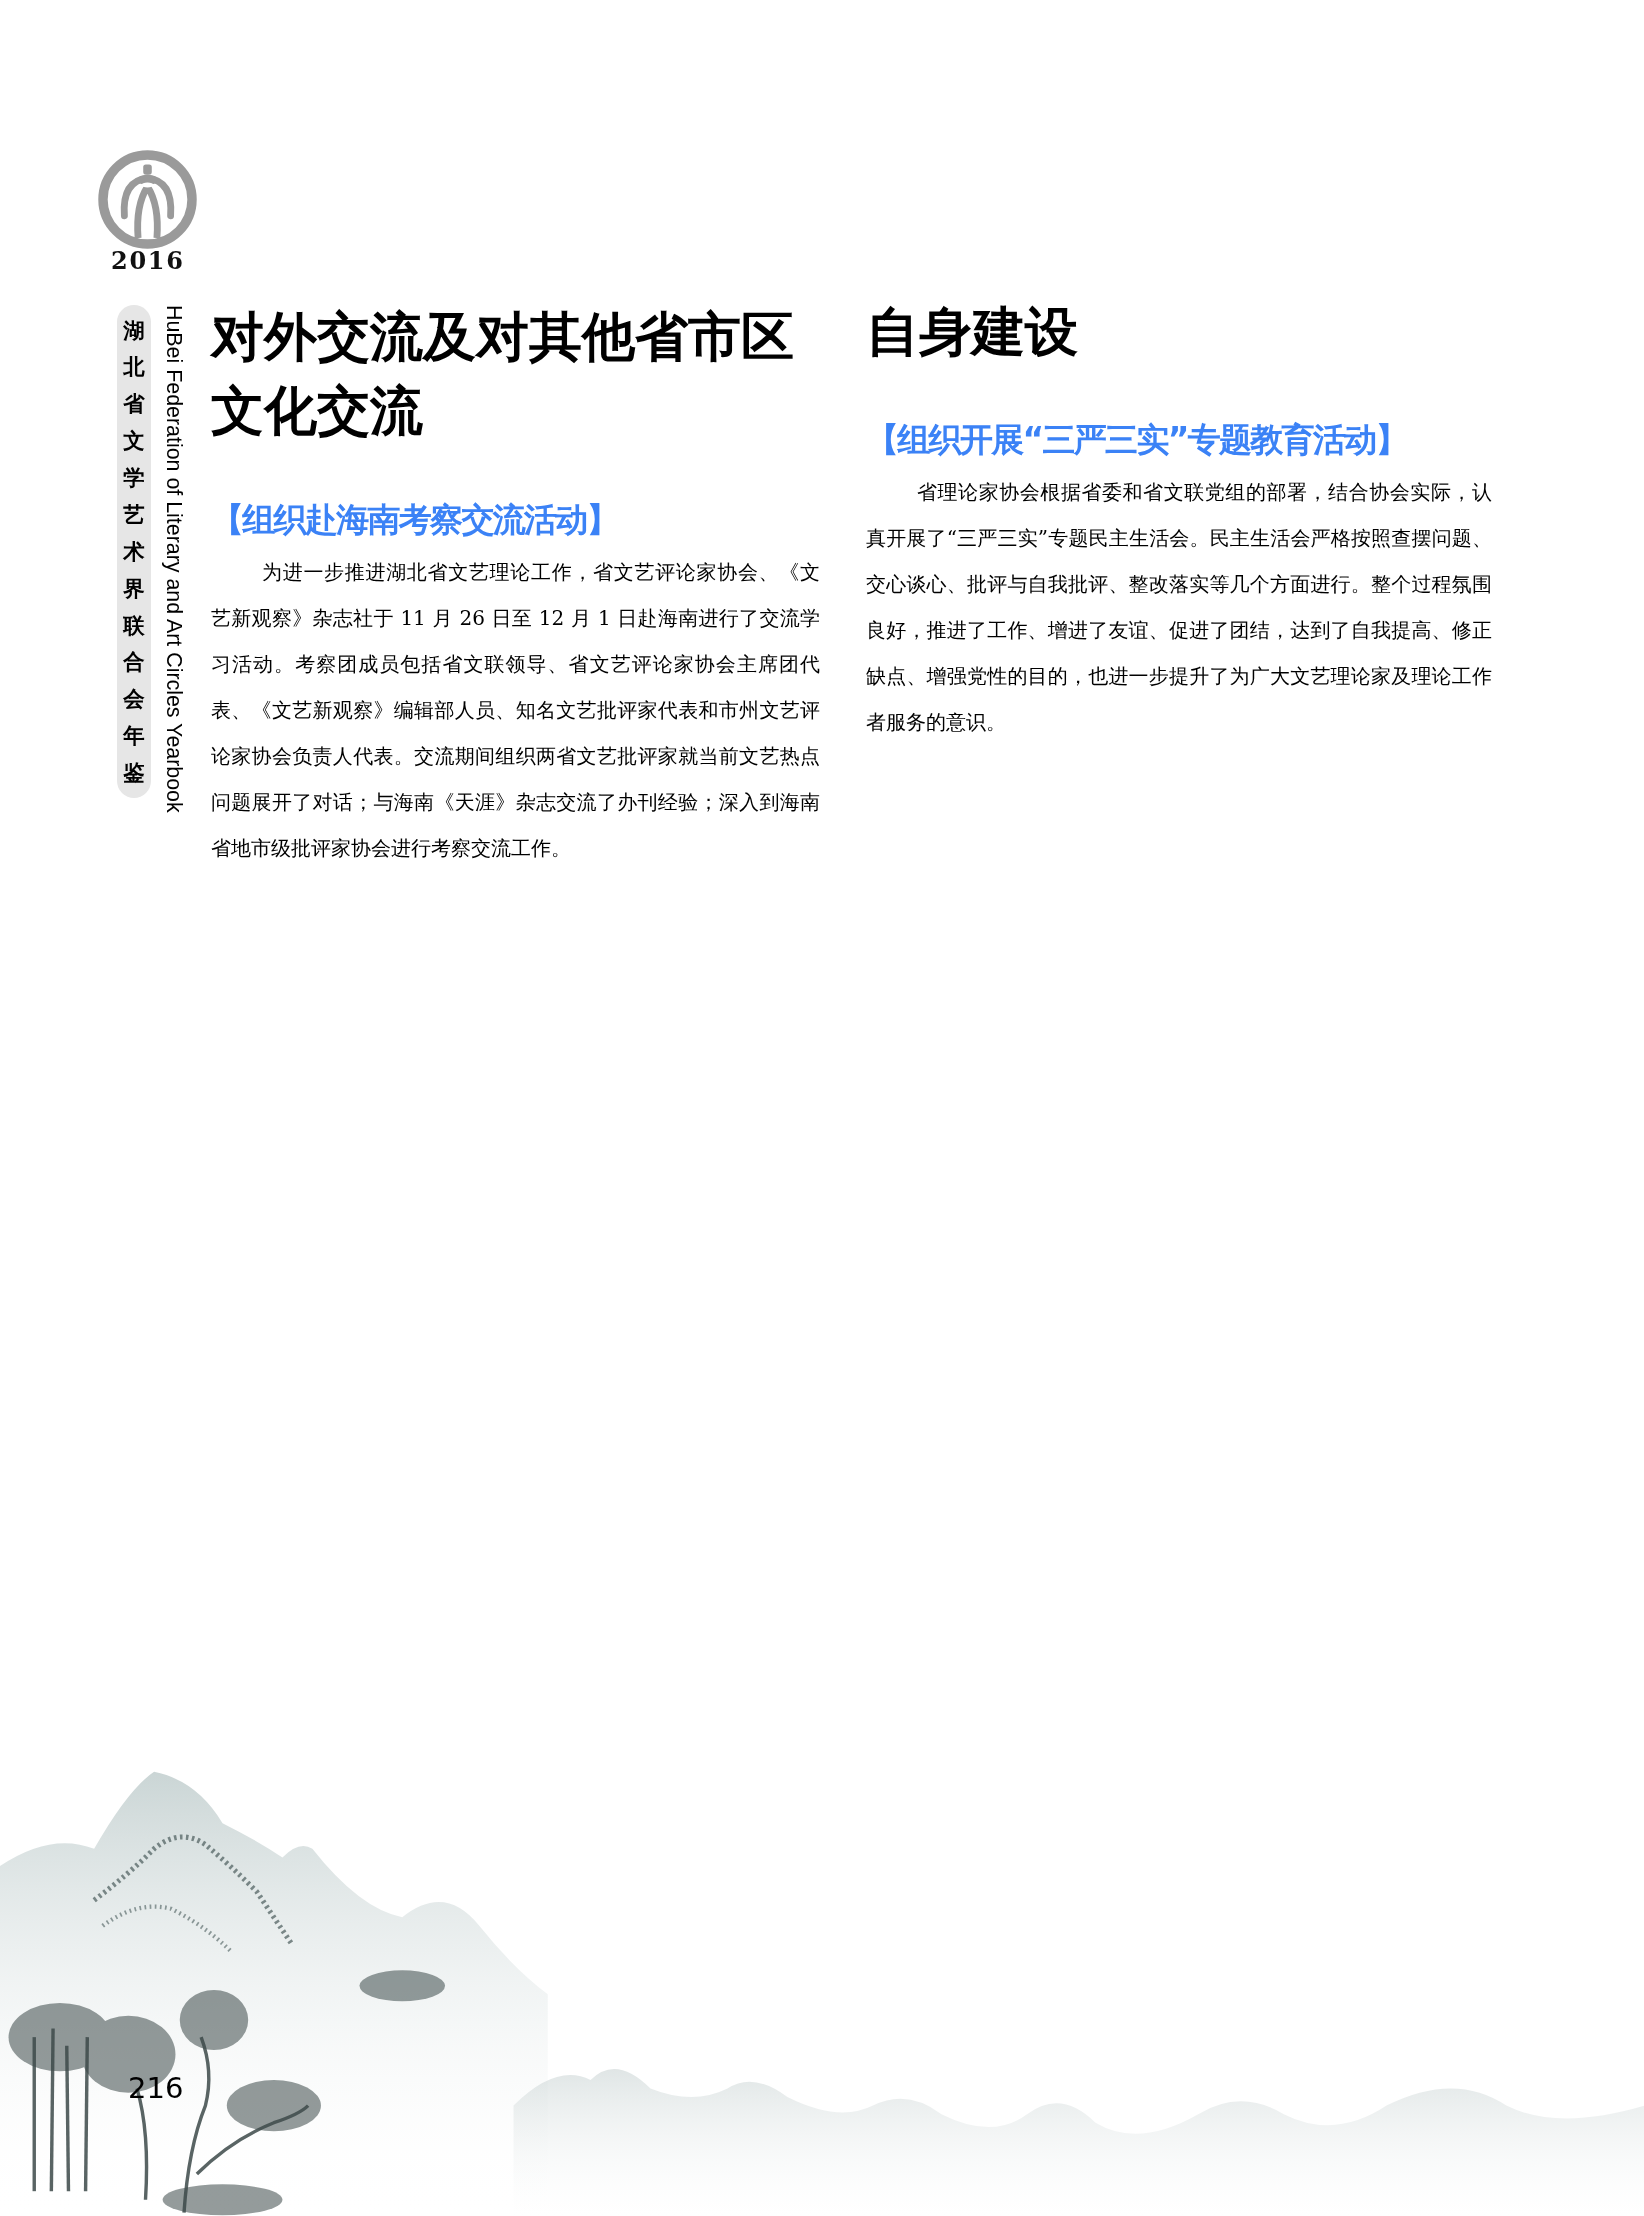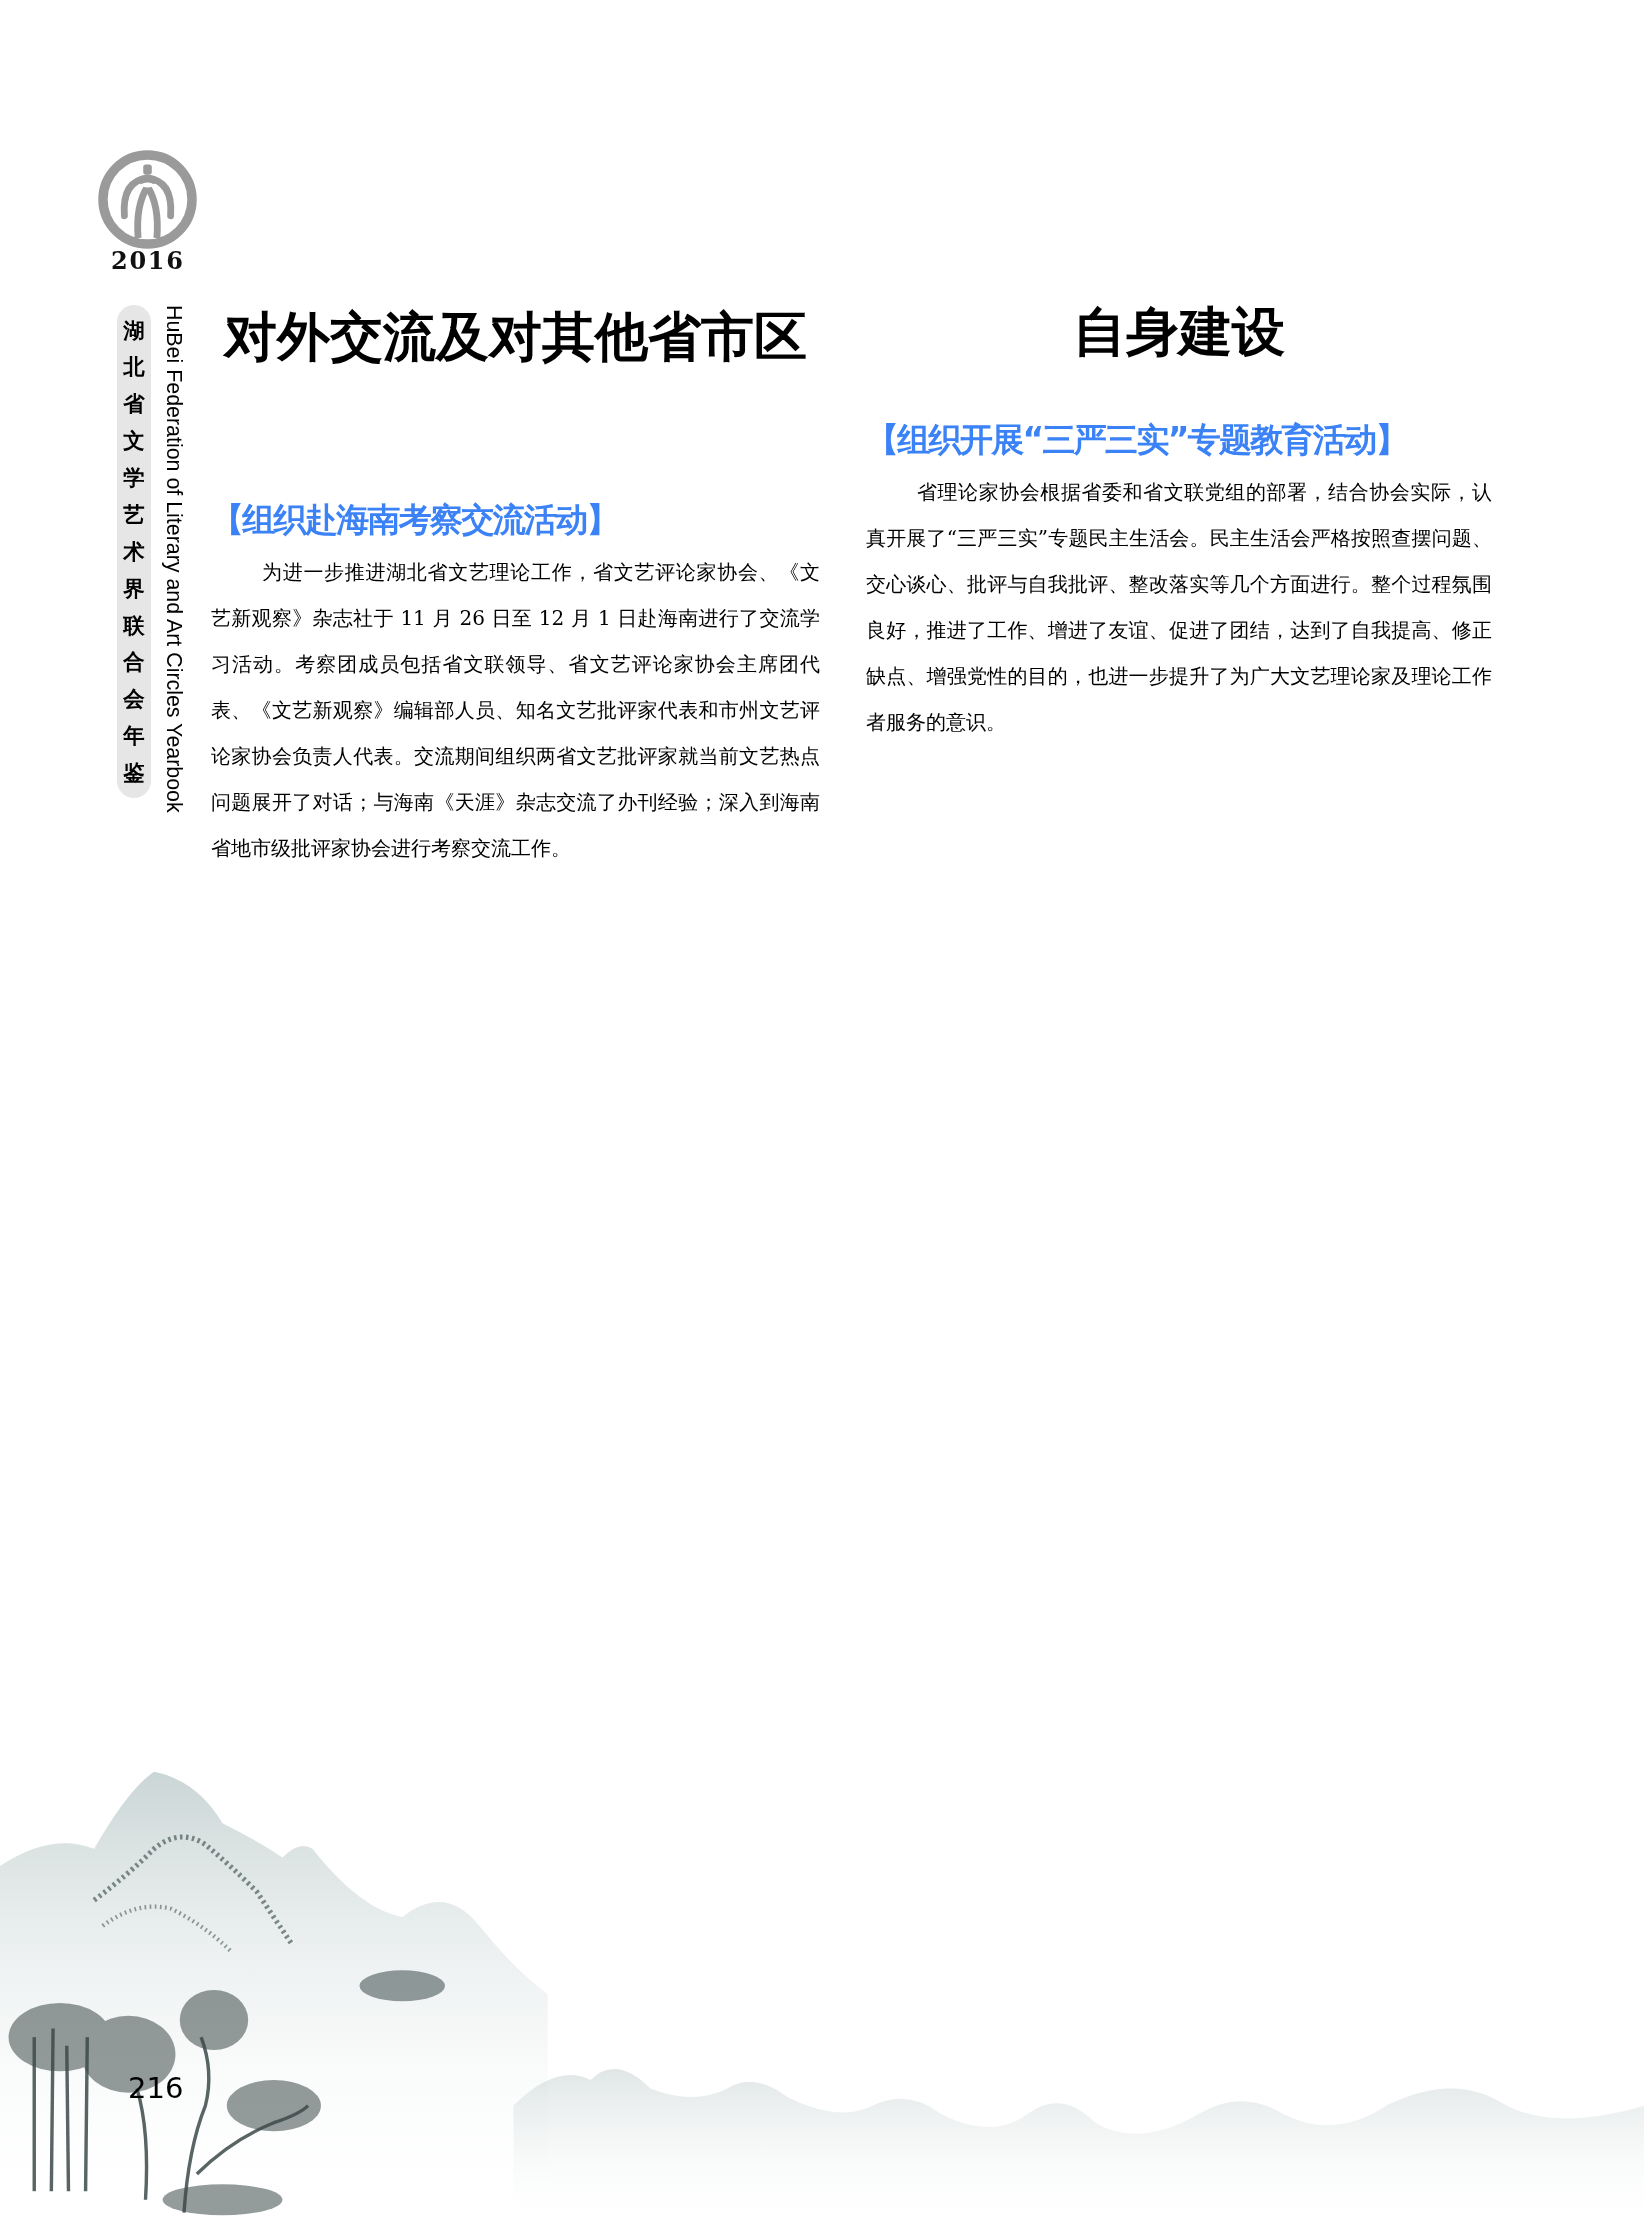--- a/index.html
+++ b/index.html
@@ -22,21 +22,21 @@
   .side-pill span { font-family: "DejaVu Sans", sans-serif; font-weight: bold; font-size: 21.4px; line-height: 1; color: #000; }
   .side-en {
     position: absolute; left: 157px; top: 305px; width: 34px; height: 493px;
     writing-mode: vertical-rl; font-family: "Liberation Sans", sans-serif; font-size: 21.4px; color: #000;
     white-space: nowrap; line-height: 34px;
   }
   .col { position: absolute; top: 0; }
   .col-left { left: 211px; width: 609px; }
   .col-right { left: 866px; width: 626px; }
   .section-title {
-    position: absolute; width: 100%; text-align: center;
+    position: absolute; width: 100%; 
     font-family: "DejaVu Sans", sans-serif; font-weight: bold; color: #000;
     font-size: 53px; line-height: 74px;
   }
   .sub-heading {
     position: absolute; left: 0; white-space: nowrap;
     font-family: "DejaVu Sans", sans-serif; font-weight: bold; font-size: 33px; color: #3b82f6; letter-spacing: -1.7px;
   }
   .para {
     position: absolute; left: 0; width: 100%;
     font-family: "DejaVu Serif", serif; font-size: 20px; line-height: 46px; color: #000;
@@ -76,20 +76,21 @@
   <span>合</span>
   <span>会</span>
   <span>年</span>
   <span>鉴</span>
 </div>
 <div class="side-en">HuBei Federation of Literary and Art Circles Yearbook</div>
 
 <div class="col col-left">
   <div class="section-title" style="top:300px;">
     <div>对外交流及对其他省市区</div>
+    <div>文化交流</div>
   </div>
   <div class="sub-heading" style="top:498px;text-align:right;">【组织赴海南考察交流活动】</div>
   <p class="para" style="top:549px;">为进一步推进湖北省文艺理论工作，省文艺评论家协会、《文艺新观察》杂志社于 11 月 26 日至 12 月 1 日赴海南进行了交流学习活动。考察团成员包括省文联领导、省文艺评论家协会主席团代表、《文艺新观察》编辑部人员、知名文艺批评家代表和市州文艺评论家协会负责人代表。交流期间组织两省文艺批评家就当前文艺热点问题展开了对话；与海南《天涯》杂志交流了办刊经验；深入到海南省地市级批评家协会进行考察交流工作。</p>
 </div>
 
 <div class="col col-right">
   <div class="section-title" style="top:295px;">自身建设</div>
   <div class="sub-heading" style="top:418px;">【组织开展“三严三实”专题教育活动】</div>
   <p class="para" style="top:469px;">省理论家协会根据省委和省文联党组的部署，结合协会实际，认真开展了“三严三实”专题民主生活会。民主生活会严格按照查摆问题、交心谈心、批评与自我批评、整改落实等几个方面进行。整个过程氛围良好，推进了工作、增进了友谊、促进了团结，达到了自我提高、修正缺点、增强党性的目的，也进一步提升了为广大文艺理论家及理论工作者服务的意识。</p>
 </div>

